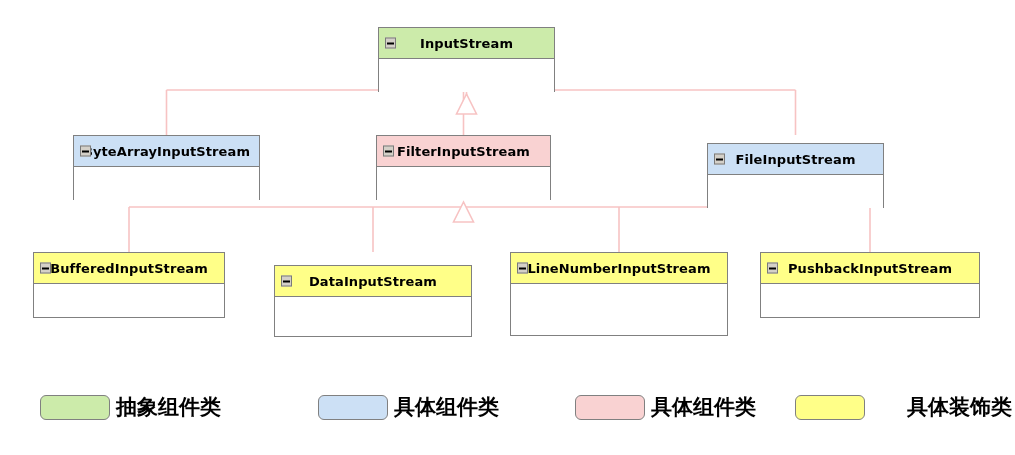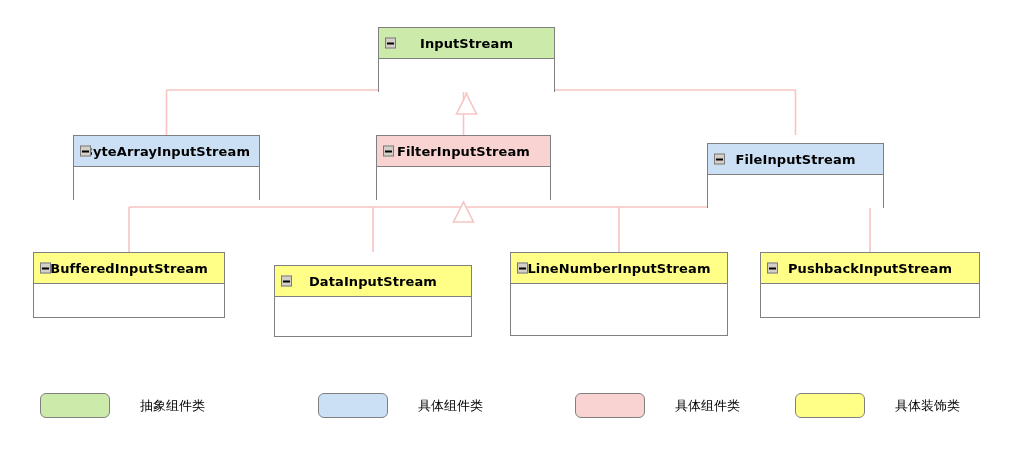--- a/index.html
+++ b/index.html
@@ -92,24 +92,24 @@
     align-items: center;
   }
   .legend-swatch {
     box-sizing: border-box;
     width: 70px;
     height: 25px;
     border: 1px solid #808080;
     border-radius: 6px;
   }
   .legend-label {
-    margin-left: 30px;
+    margin-left: 6px;
     font-family: "DejaVu Sans", sans-serif;
-    font-size: 13px;
-    font-weight: normal;
+    font-size: 21px;
+    font-weight: bold;
     color: #000000;
     white-space: nowrap;
   }
   .sw-green  { background: #ccebaa; }
   .sw-blue   { background: #cce0f5; }
   .sw-pink   { background: #f9d2d2; }
   .sw-yellow { background: #ffff88; }
 </style>
 </head>
 <body>
@@ -205,18 +205,18 @@
     <span class="legend-label">抽象组件类</span>
   </div>
   <div class="legend-item" style="left: 318px; top: 393px;">
     <span class="legend-swatch sw-blue" style="background: rgb(204, 224, 245);"></span>
     <span class="legend-label">具体组件类</span>
   </div>
   <div class="legend-item" style="left: 575px; top: 393px;">
     <span class="legend-swatch sw-pink" style="background: rgb(249, 210, 210);"></span>
     <span class="legend-label">具体组件类</span>
   </div>
-  <div class="legend-item" style="left: 795px; top: 393px;">
+  <div class="legend-item" style="left: 795px; top: 393px; gap: 36px;">
     <span class="legend-swatch sw-yellow" style="background: rgb(255, 255, 136);"></span>
     <span class="legend-label">具体装饰类</span>
   </div>
 
 </div>
 
 </body></html>

